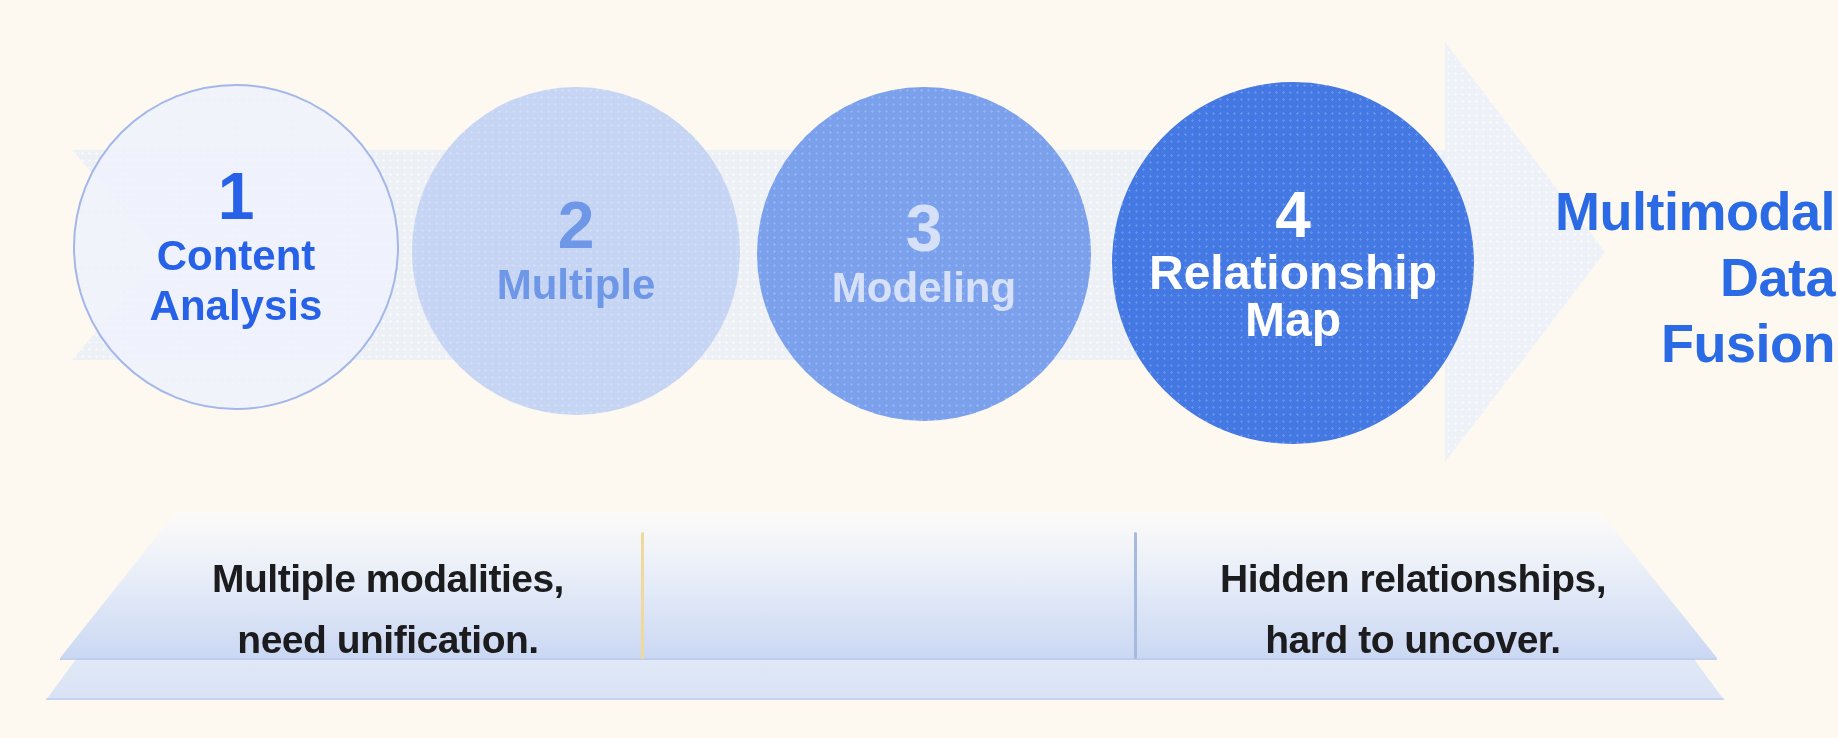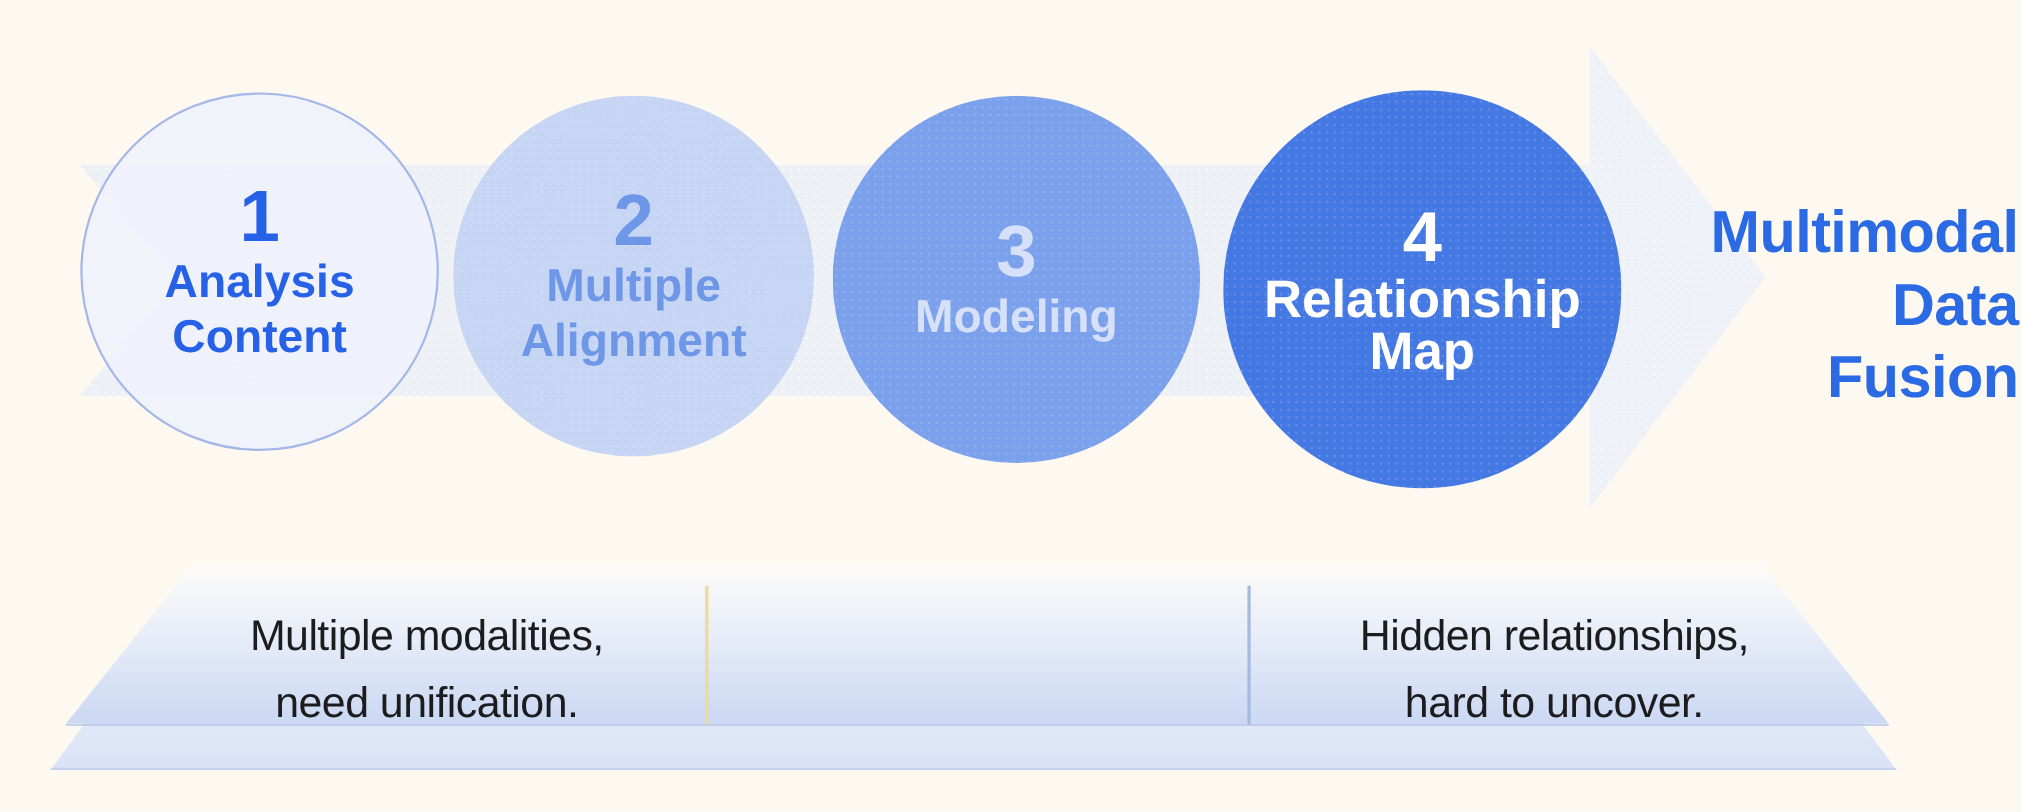--- a/index.html
+++ b/index.html
@@ -69,45 +69,44 @@
   }
   .trap-edge{position:absolute;height:2px;background:var(--trap_edge);opacity:.8;z-index:5;}
   .edge-front{left:60px;top:658px;width:1657px;}
   .edge-back{left:46px;top:698px;width:1678px;opacity:.55;}
   .divider{position:absolute;top:532px;width:3px;height:127px;z-index:6;border-radius:2px;}
   .d1{left:641px;background:var(--divider1);}
   .d2{left:1134px;background:var(--divider2);}
   
   .caption{
     position:absolute;top:548px;width:500px;text-align:center;
-    font-weight:400;font-size:39px;line-height:61px;letter-spacing:-0.5px;
+    font-weight:700;font-size:39px;line-height:61px;letter-spacing:-0.5px;
     color:var(--caption);z-index:7;
   }
   .cap1{left:138px;}
   .cap2{left:630px;}
   .cap3{left:1163px;}
 </style>
 </head>
 <body>
 
 <div class="canvas">
 
   <div class="band"></div>
   <div class="arrowhead"></div>
 
   <div class="circle c1">
     <div class="num">1</div>
+    <div class="lline">Content</div>
     <div class="lline">Analysis</div>
-    <div class="lline">Content</div>
   </div>
 
   <div class="circle c2">
     <div class="num">2</div>
     <div class="lline">Multiple</div>
-    <div class="lline">Alignment</div>
   </div>
 
   <div class="circle c3">
     <div class="num">3</div>
     <div class="lline">Modeling</div>
   </div>
 
   <div class="circle c4">
     <div class="num">4</div>
     <div class="lline">Relationship</div>

